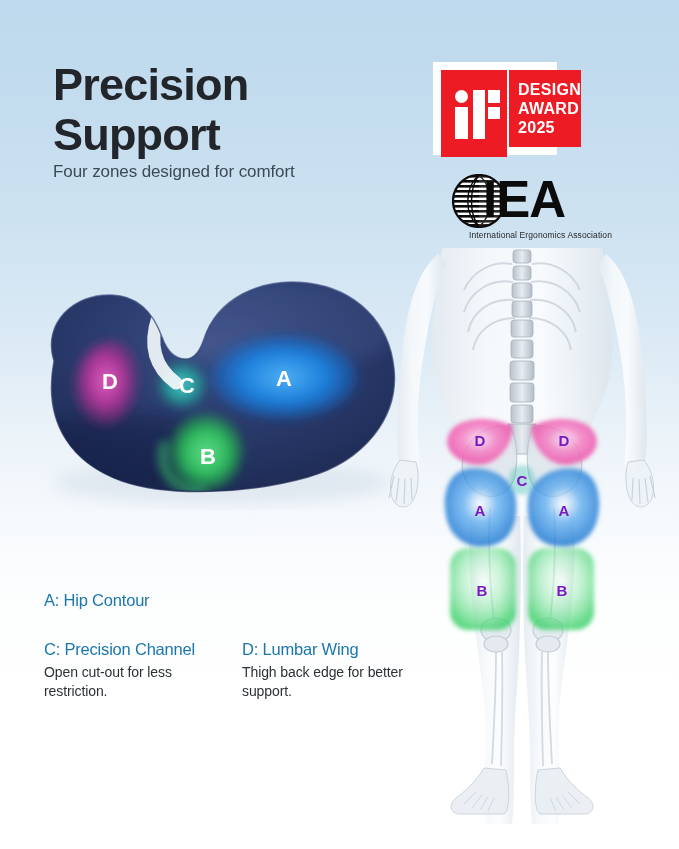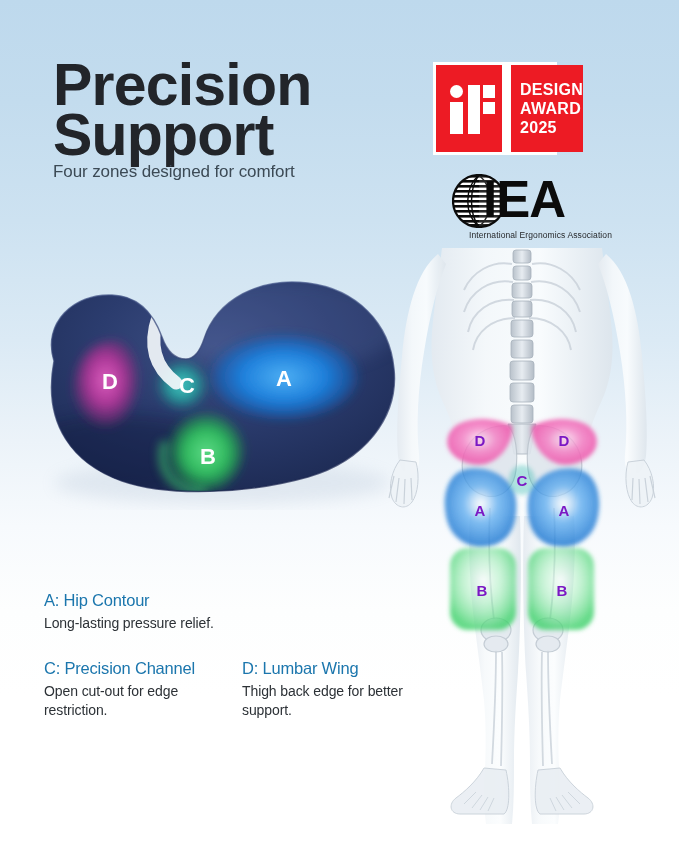--- a/index.html
+++ b/index.html
@@ -24,42 +24,42 @@
     overflow: hidden;
   }
 
   
   #headline {
     position: absolute;
     left: 53px; top: 60px;
     width: 360px;
   }
   #title {
-    font-size: 59px;
+    font-size: 45px;
     line-height: 50px;
     font-weight: bold;
     color: #22252a;
     letter-spacing: -0.8px;
   }
   #subtitle {
     font-size: 17px;
     line-height: 24px;
     color: #3c4a55;
     letter-spacing: -0.1px;
   }
 
   
   #if-badge {
     position: absolute;
     left: 433px; top: 62px;
     width: 124px; height: 93px;
     background: #ffffff;
-    padding: 3px;
+    padding: 8px;
     display: flex;
-    gap: 9px;
+    gap: 2px;
   }
   #if-mark {
     width: 66px; height: 87px;
     background: #ED1B24;
     position: relative;
     flex: none;
   }
   #if-mark .if-dot {
     position: absolute; left: 14px; top: 20px;
     width: 13px; height: 13px; border-radius: 50%;
@@ -503,27 +503,26 @@
       <text class="body-label" x="192" y="268">A</text>
       <text class="body-label" x="110" y="348">B</text>
       <text class="body-label" x="190" y="348">B</text>
     </g>
   </svg>
 
   <div id="legend">
     <div class="legend-row">
       <div class="legend-item">
         <div class="legend-title">A: Hip Contour</div>
-        <div class="legend-desc">Long-lasting pressure relief.</div>
       </div>
     </div>
     <div class="legend-row">
       <div class="legend-item">
         <div class="legend-title">C: Precision Channel</div>
-        <div class="legend-desc">Open cut-out for edge restriction.</div>
+        <div class="legend-desc">Open cut-out for less restriction.</div>
       </div>
       <div class="legend-item">
         <div class="legend-title">D: Lumbar Wing</div>
         <div class="legend-desc">Thigh back edge for better support.</div>
       </div>
     </div>
   </div>
 
 </div>
 

